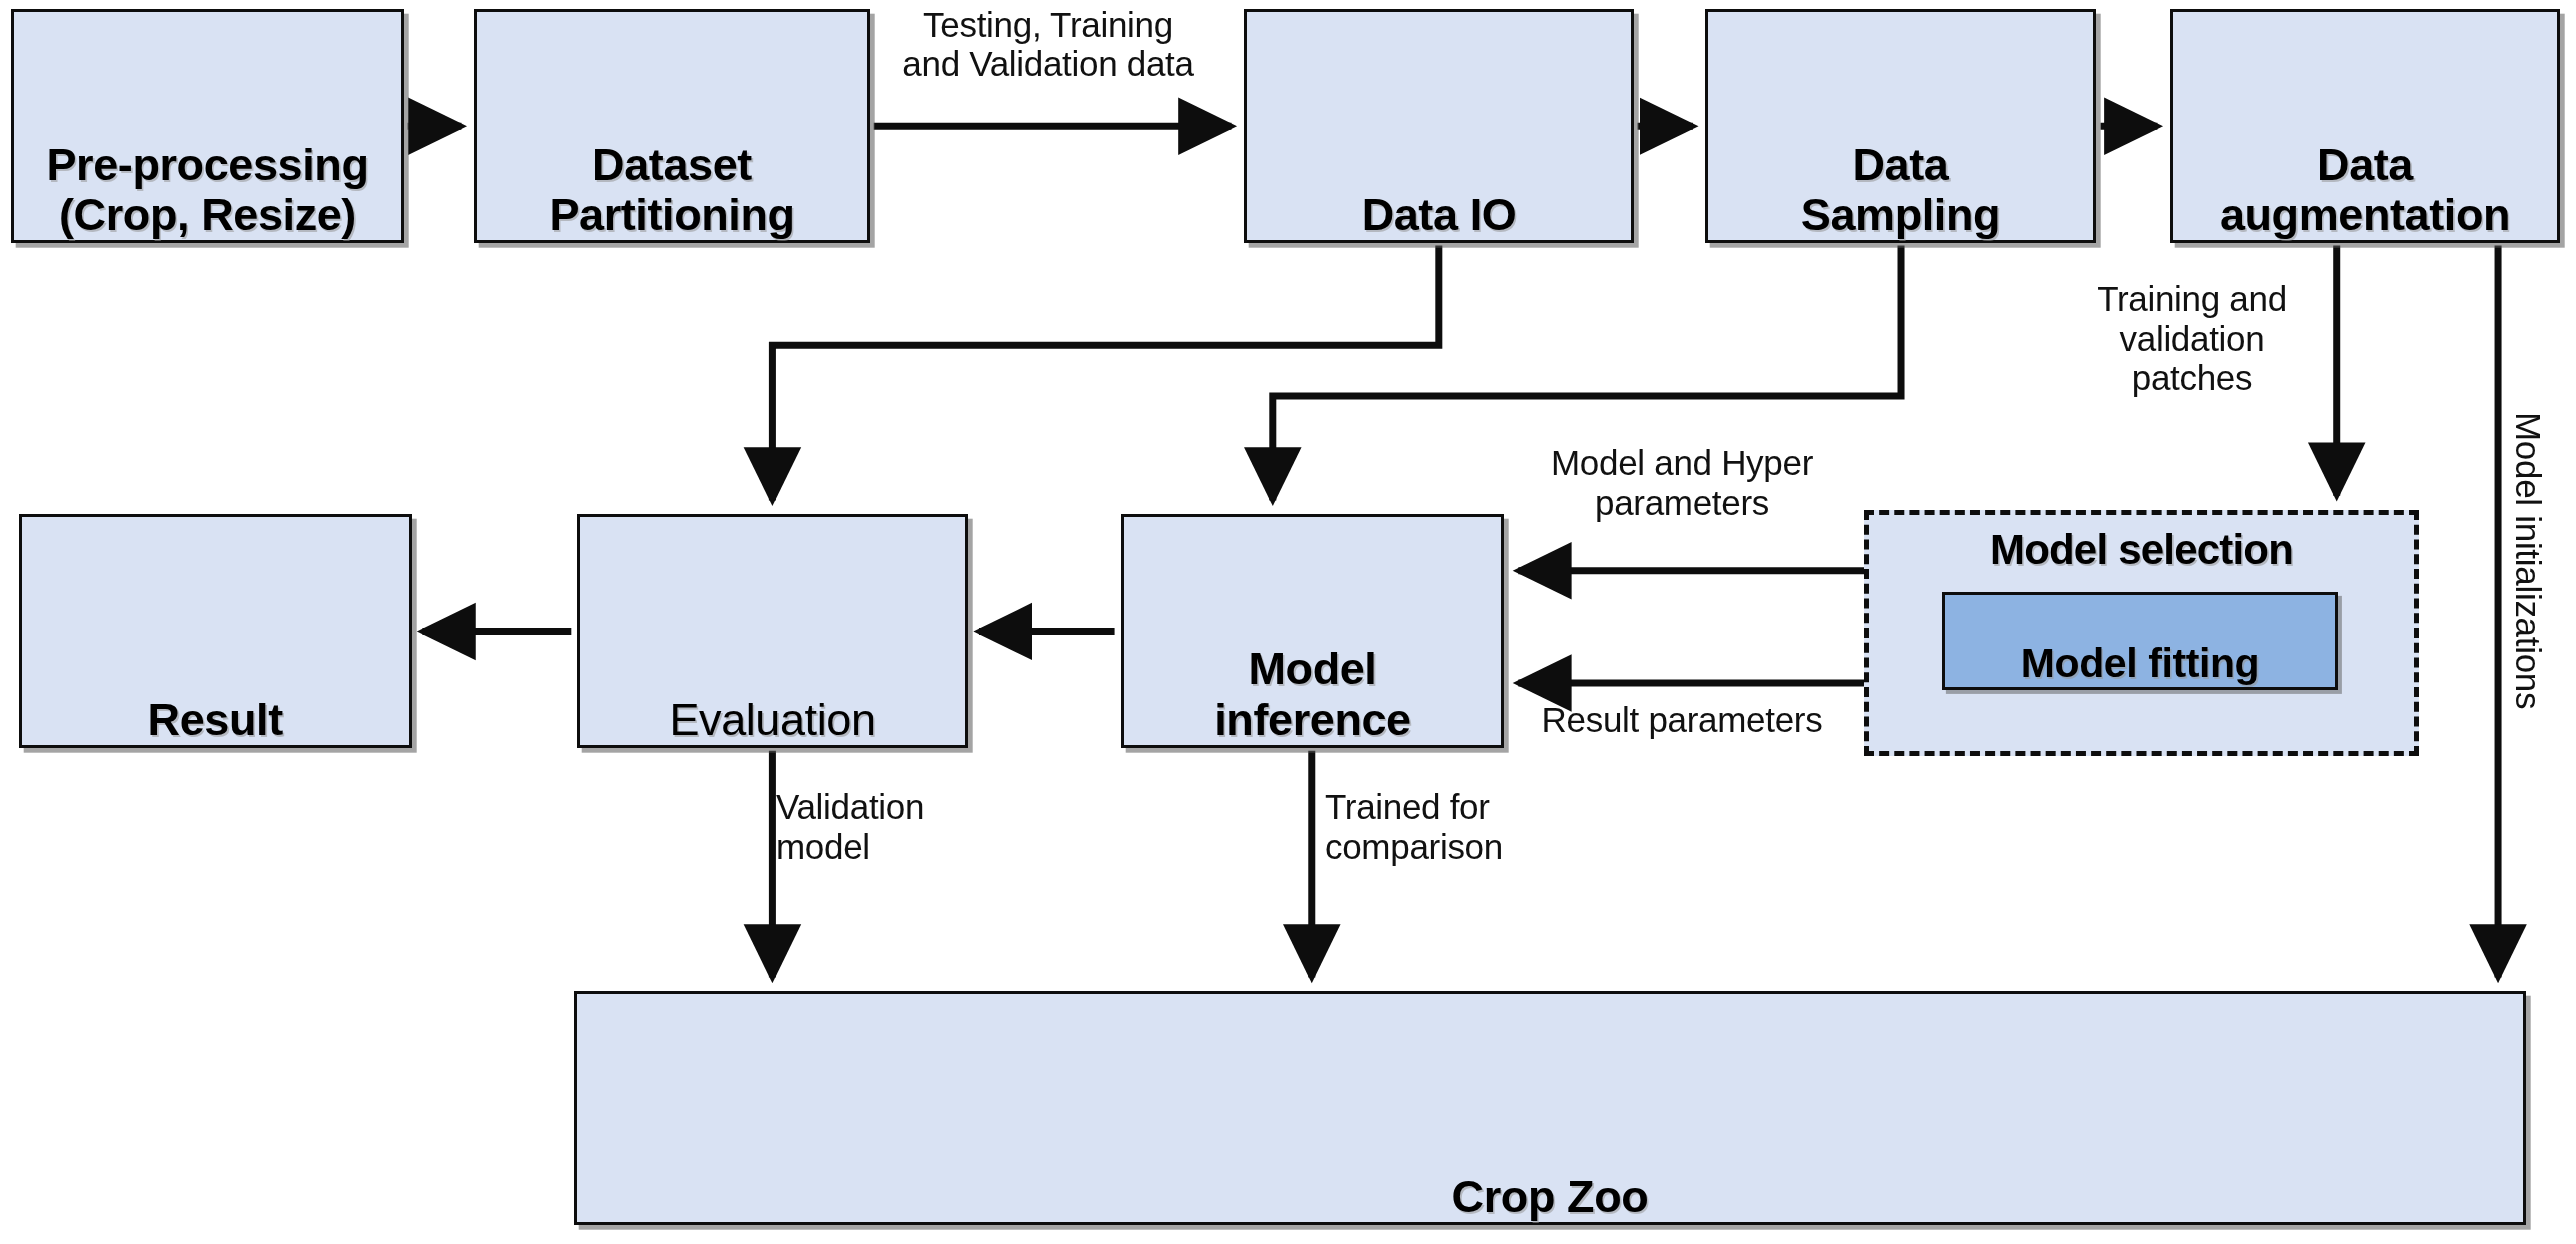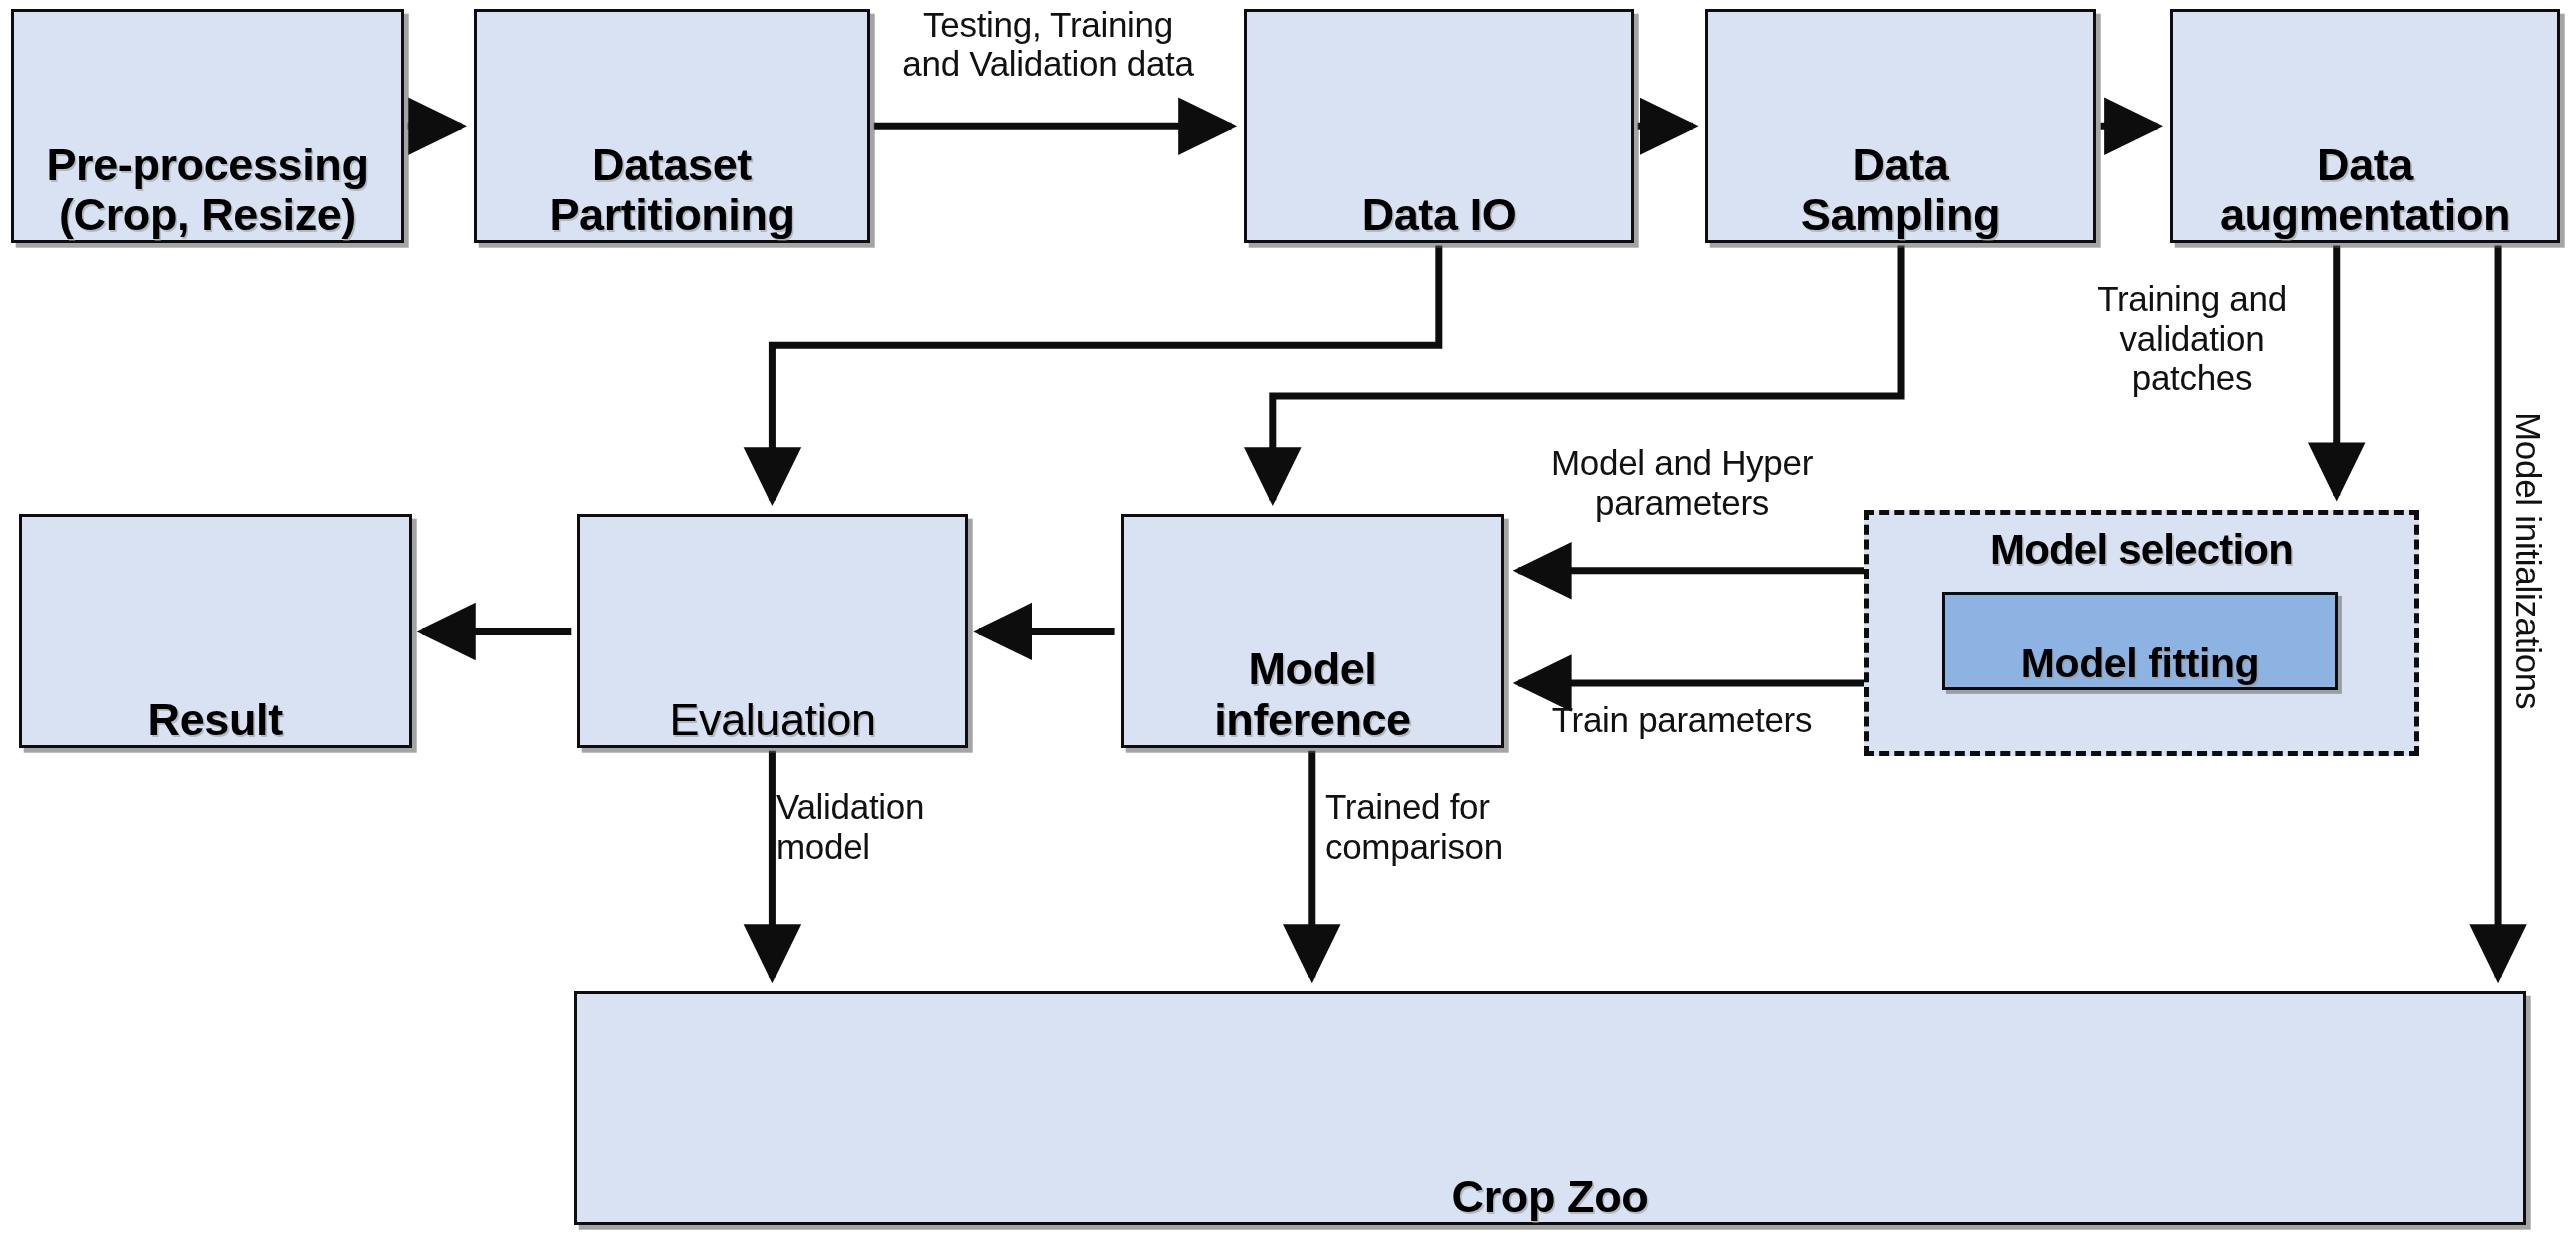--- a/index.html
+++ b/index.html
@@ -109,20 +109,20 @@
   </div>
 
   <div class="edgelabel" style="left:2075px;top:279px;width:234px;">Training and<br>validation<br>patches</div>
 
   <div class="edgelabel" style="left:865px;top:4.7px;width:366px;">Testing, Training<br>and Validation  data</div>
 
   <div class="edgelabel vert" style="left:2508px;top:412px;height:335px;">Model initializations</div>
 
   <div class="edgelabel" style="left:1526px;top:443px;width:312px;">Model and Hyper<br>parameters</div>
 
-  <div class="edgelabel" style="left:1526px;top:700px;width:312px;">Train parameters</div>
+  <div class="edgelabel" style="left:1526px;top:700px;width:312px;">Result parameters</div>
 
   <div class="edgelabel" style="left:776px;top:787px;width:203px;text-align:left;">Validation<br>model</div>
 
   <div class="edgelabel" style="left:1325px;top:787px;width:226px;text-align:left;">Trained for<br>comparison</div>
 
 </div>
 
 
 </body></html>

